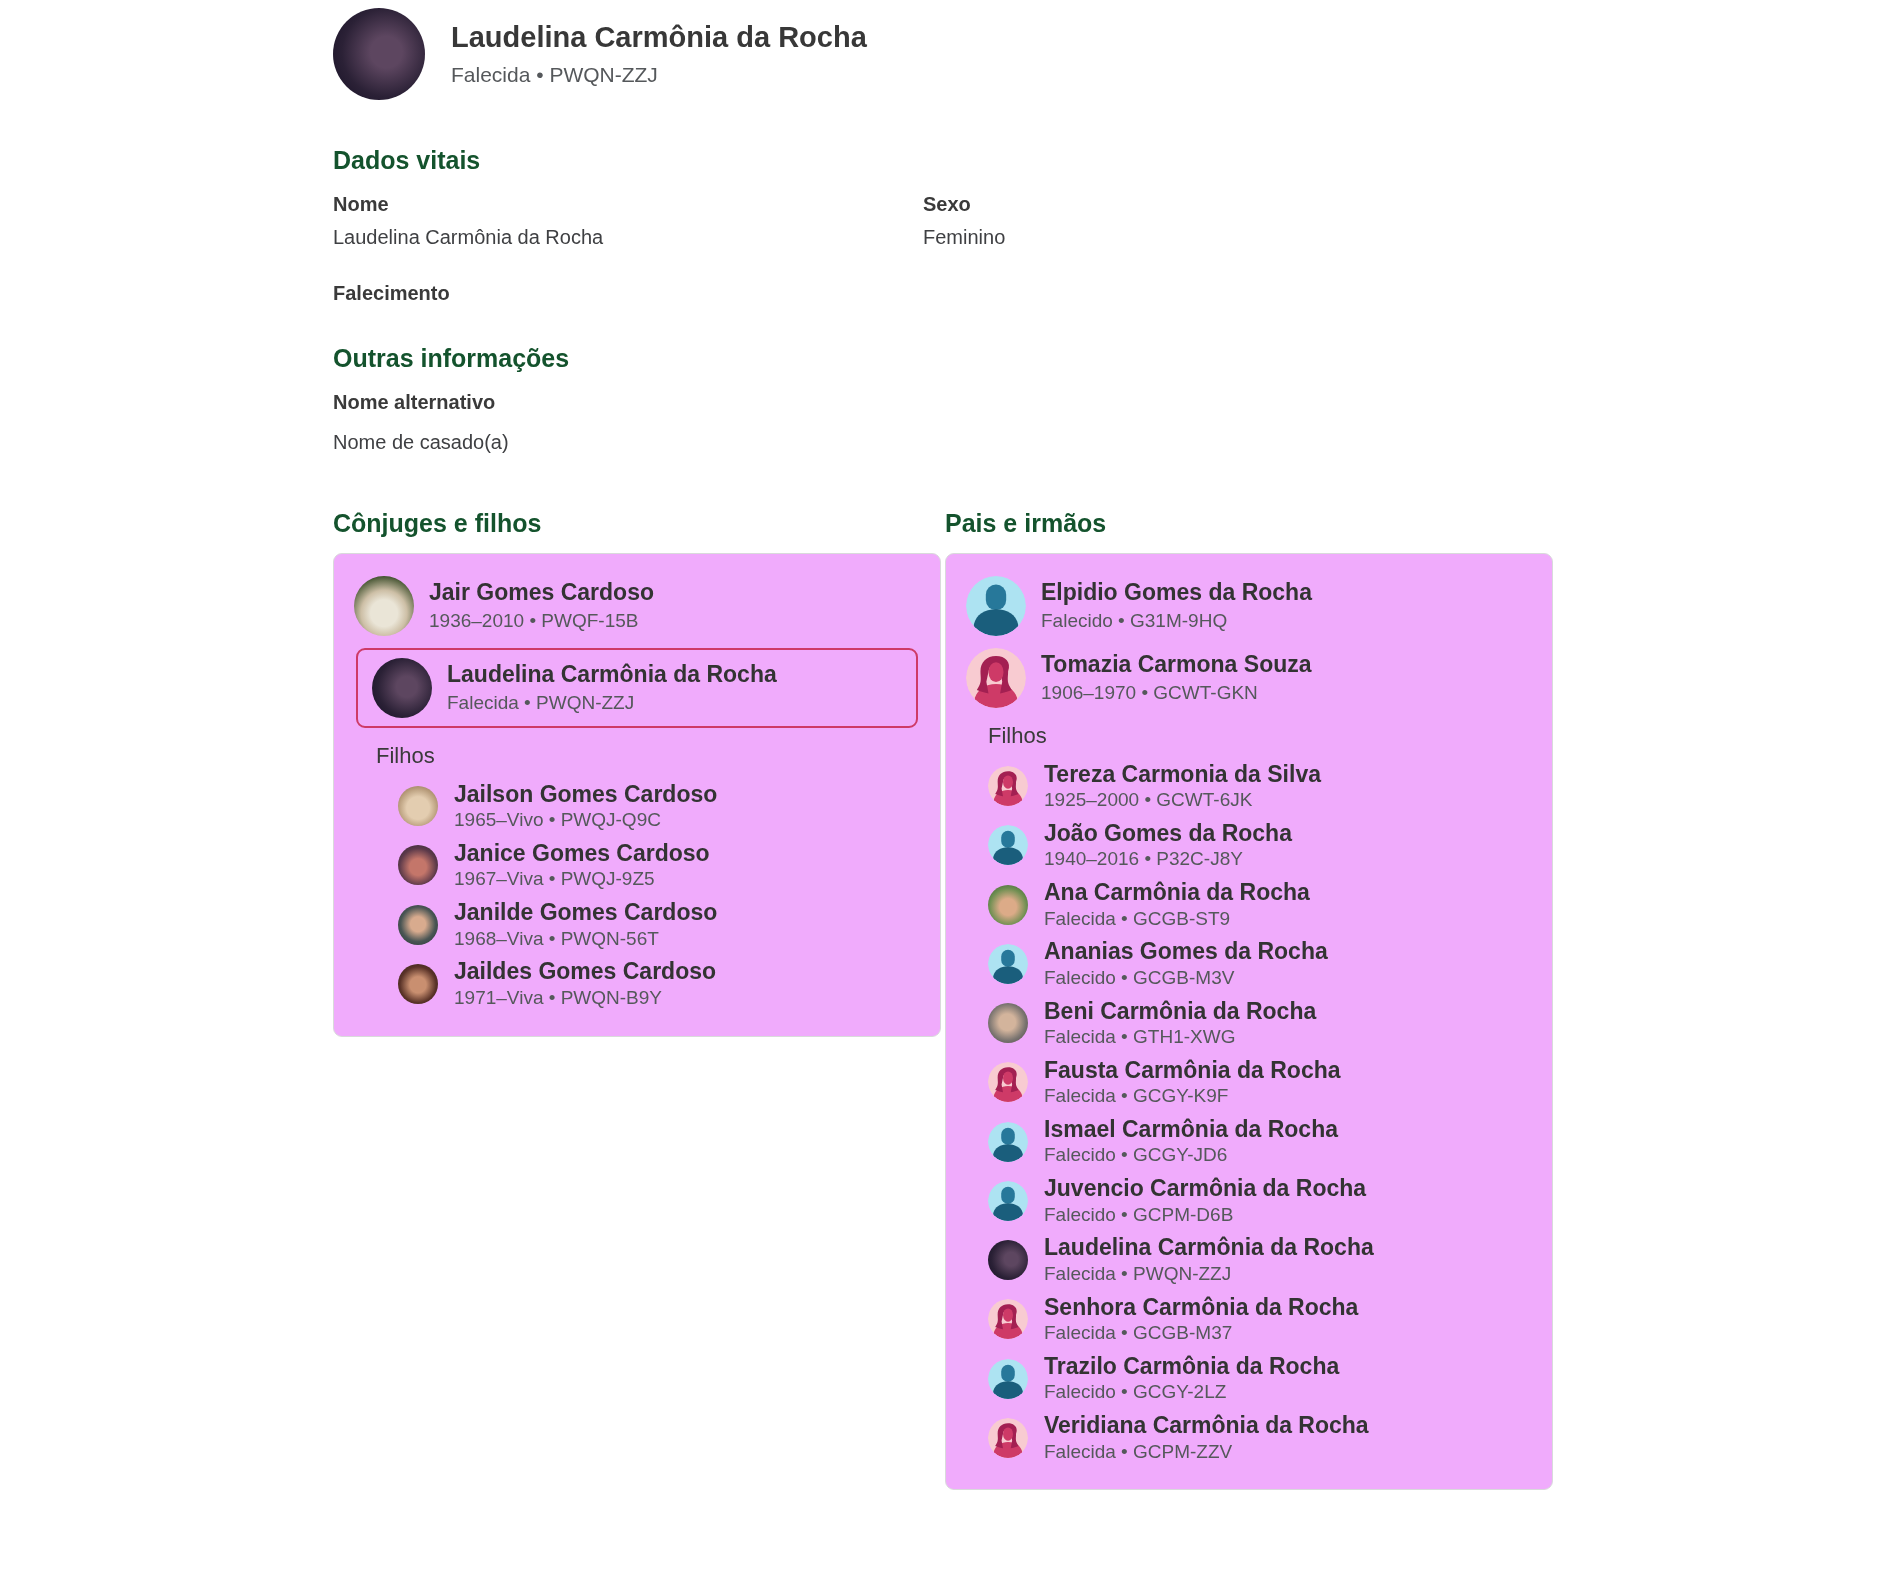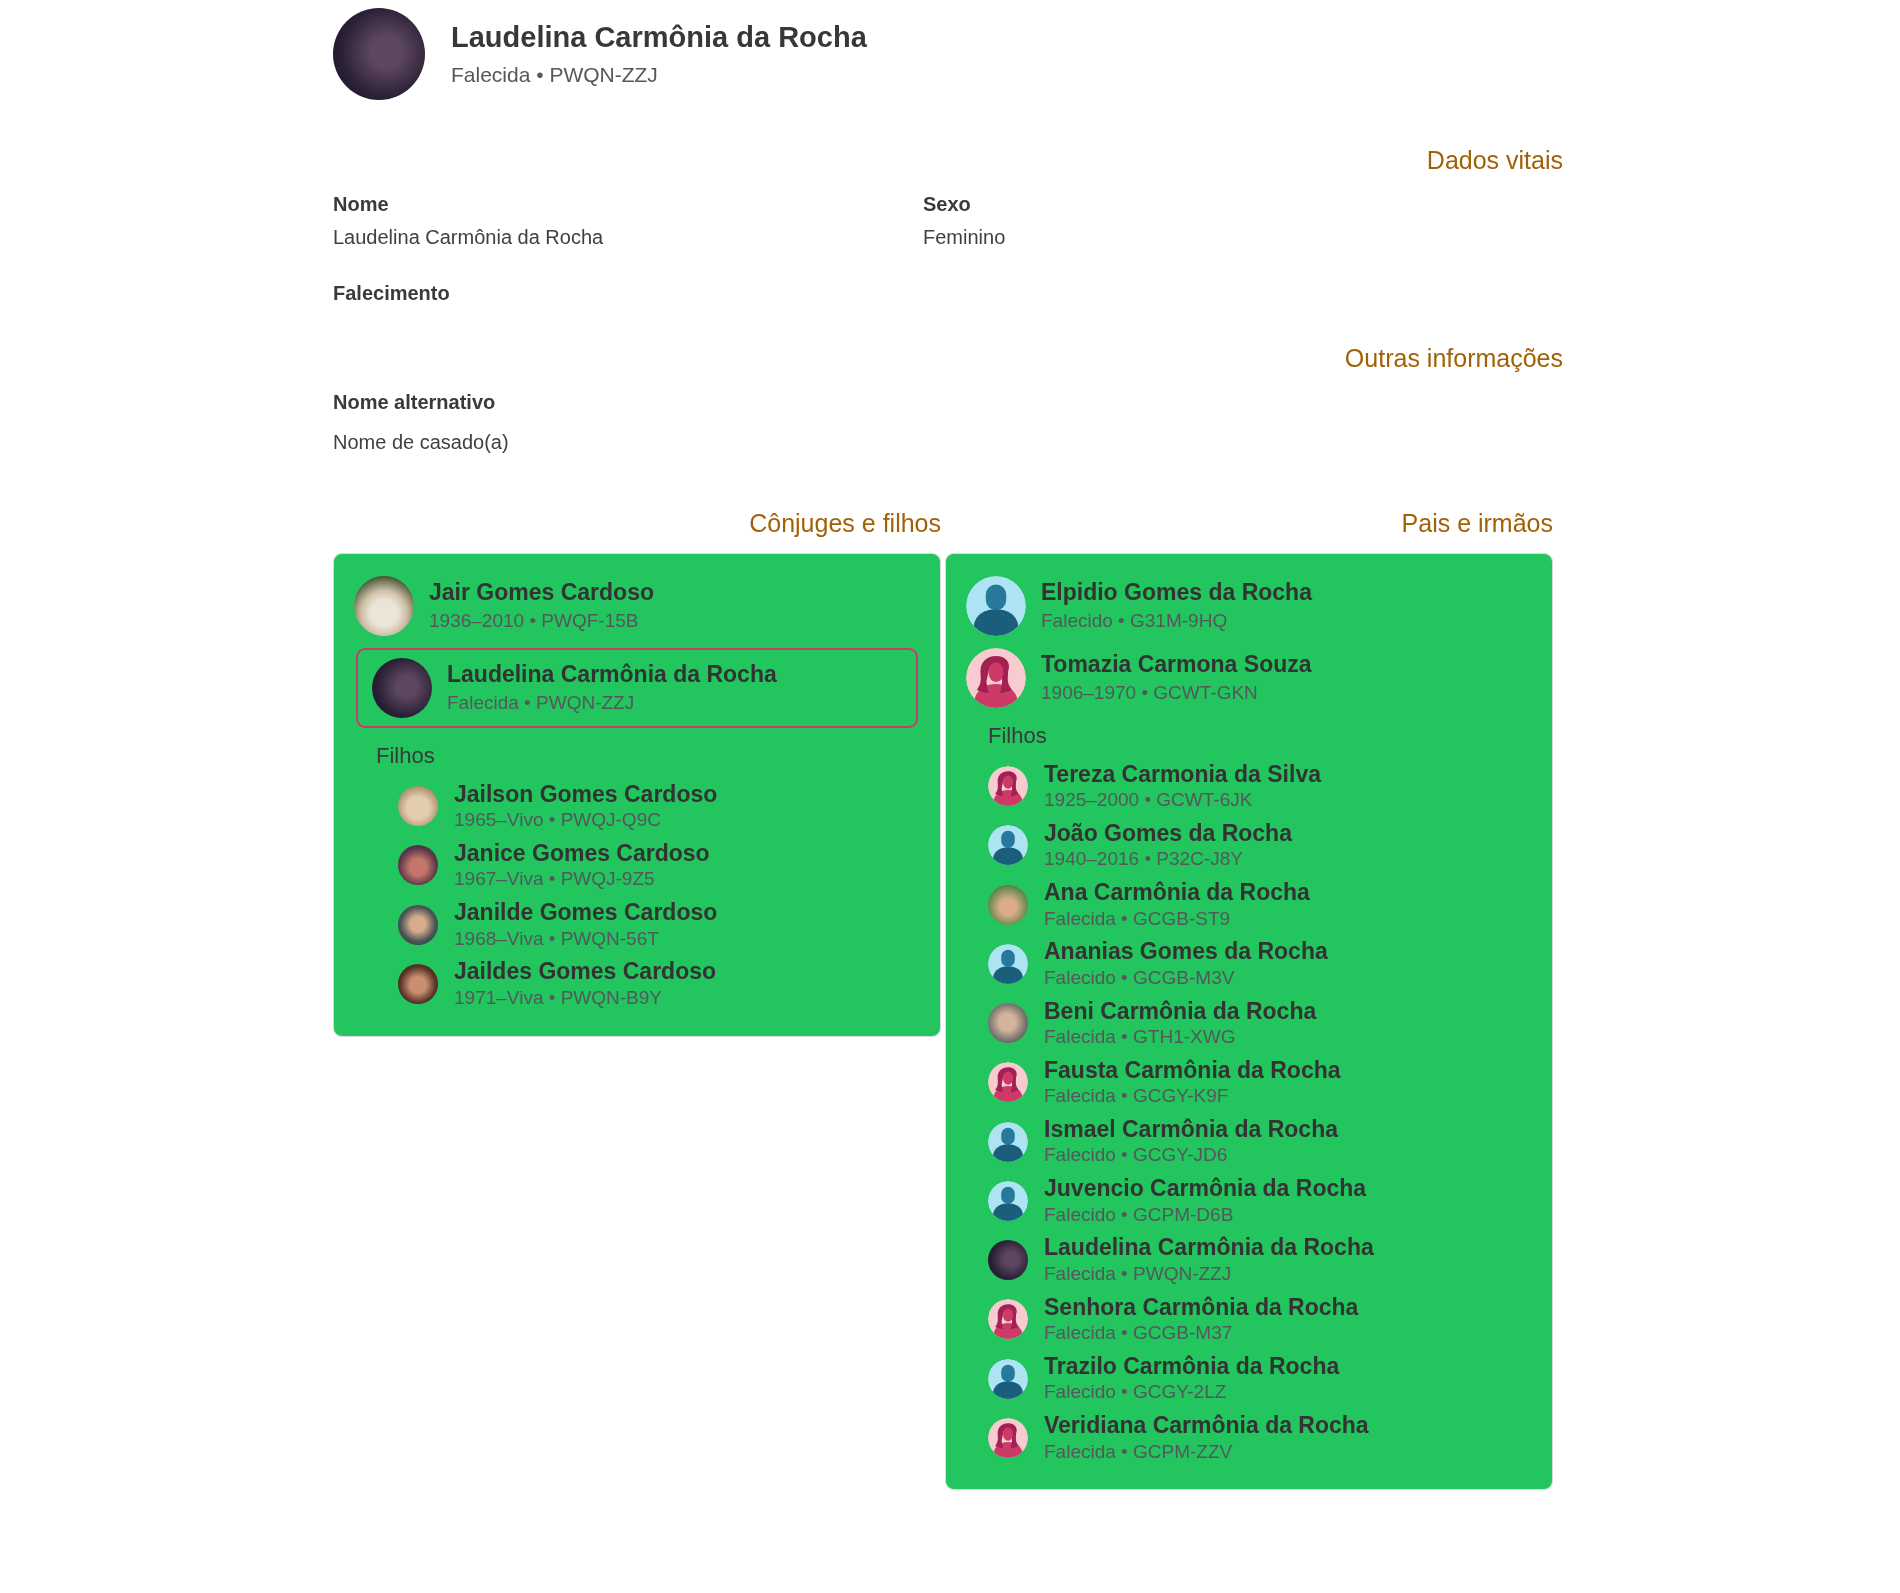--- a/index.html
+++ b/index.html
@@ -24,34 +24,34 @@
   .ph-jair{background:radial-gradient(circle at 50% 62%, #eae5d7 0 28%, #cdbfa6 48%, #41512f 78%);}
   .ph-jailson{background:radial-gradient(circle at 50% 55%, #e3cdb0 0 38%, #b49877 68%, #857056 95%);}
   .ph-janice{background:radial-gradient(circle at 50% 55%, #c4766a 0 28%, #5d3a4a 62%, #2e2335 95%);}
   .ph-janilde{background:radial-gradient(circle at 50% 48%, #d8ab8e 0 26%, #4a5554 60%, #263334 95%);}
   .ph-jaildes{background:radial-gradient(circle at 50% 52%, #c98f70 0 28%, #5a3328 62%, #2f1c18 95%);}
   .ph-ana{background:radial-gradient(circle at 50% 55%, #dcab88 0 28%, #6f8f52 62%, #3e5c33 95%);}
   .ph-beni{background:radial-gradient(circle at 48% 48%, #d3b49c 0 28%, #7a7470 62%, #4a4644 95%);}
 
   
   .vitals{margin-top:46px;}
-  h2.sec{margin:0 0 16px;font-size:25px;font-weight:400;color:#a16207;text-align:right;}
+  h2.sec{margin:0 0 16px;font-size:25px;font-weight:700;color:#14532d;}
   .vgrid{display:grid;grid-template-columns:578px auto;gap:12px;}
   .lbl{font-size:20px;font-weight:700;color:#3a3a3a;line-height:1.3;}
   .val{font-size:20px;color:#3f4043;margin-top:7px;line-height:1.3;}
   .death{margin-top:30px;}
 
   
   .other{margin-top:38px;}
   .other .val{margin-top:14px;}
 
   
   .family{margin-top:54px;display:grid;grid-template-columns:608px 608px;column-gap:4px;align-items:start;}
   .family h2.sec{margin-bottom:15px;}
-  .card{background:#22c55e;border:1px solid #d9dadb;border-radius:9px;padding:14px 20px 18px;box-sizing:border-box;}
+  .card{background:#f0abfc;border:1px solid #d9dadb;border-radius:9px;padding:14px 20px 18px;box-sizing:border-box;}
   .prow{display:flex;align-items:center;gap:15px;margin:8px 0 12px;}
   .ptext{min-width:0;}
   .pname{font-size:23px;font-weight:700;color:#333;line-height:1.15;}
   .pdetail{font-size:19px;color:#55585b;margin-top:4px;line-height:1.2;}
   .selected{border:2px solid #ce3a67;border-radius:9px;padding:8px 14px;margin:10px 2px 6px;}
   .selected .prow{margin:0;}
   .group-label{font-size:22px;color:#3a3a3a;margin:14px 0 10px;padding-left:22px;line-height:1.3;}
   .kids{padding-left:44px;}
   .sibs{padding-left:22px;}
   .crow{display:flex;align-items:center;gap:16px;margin-bottom:8px;}

